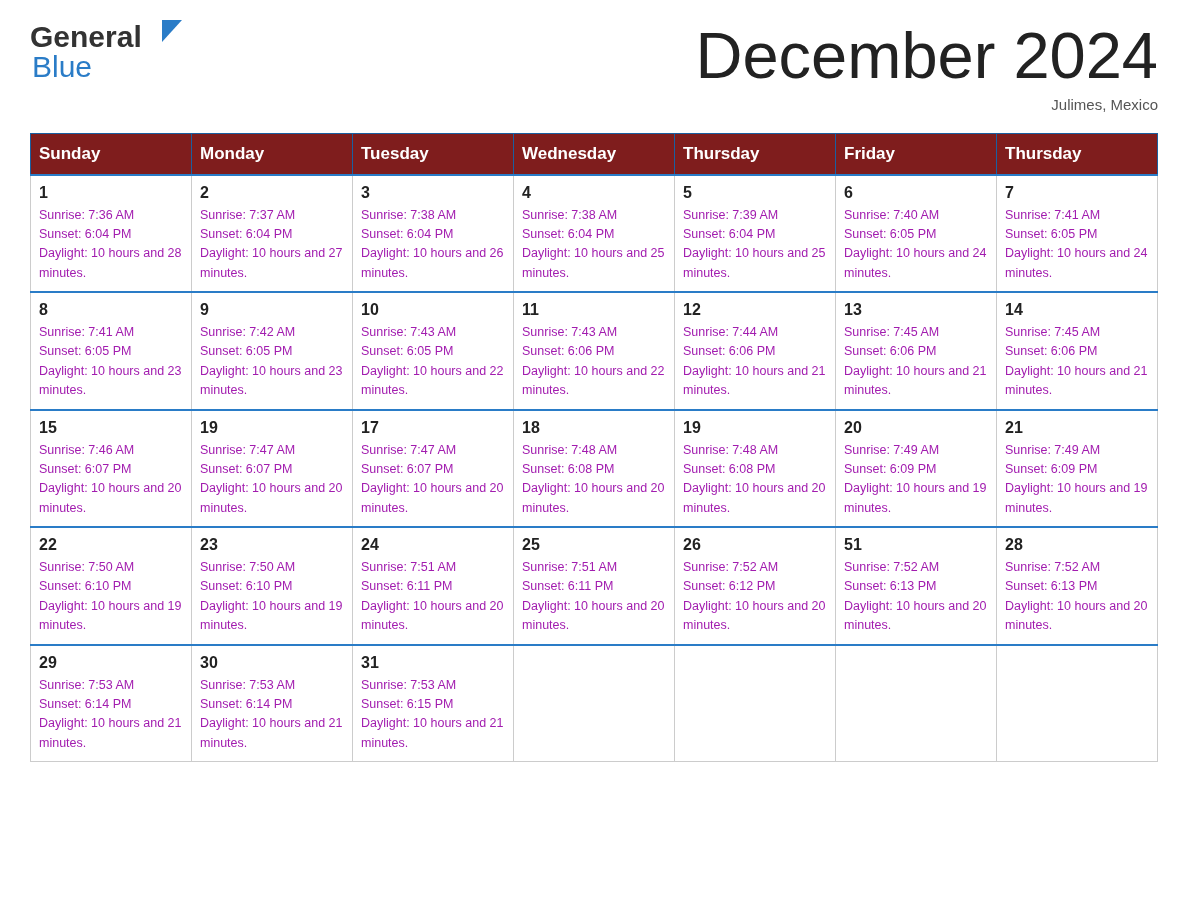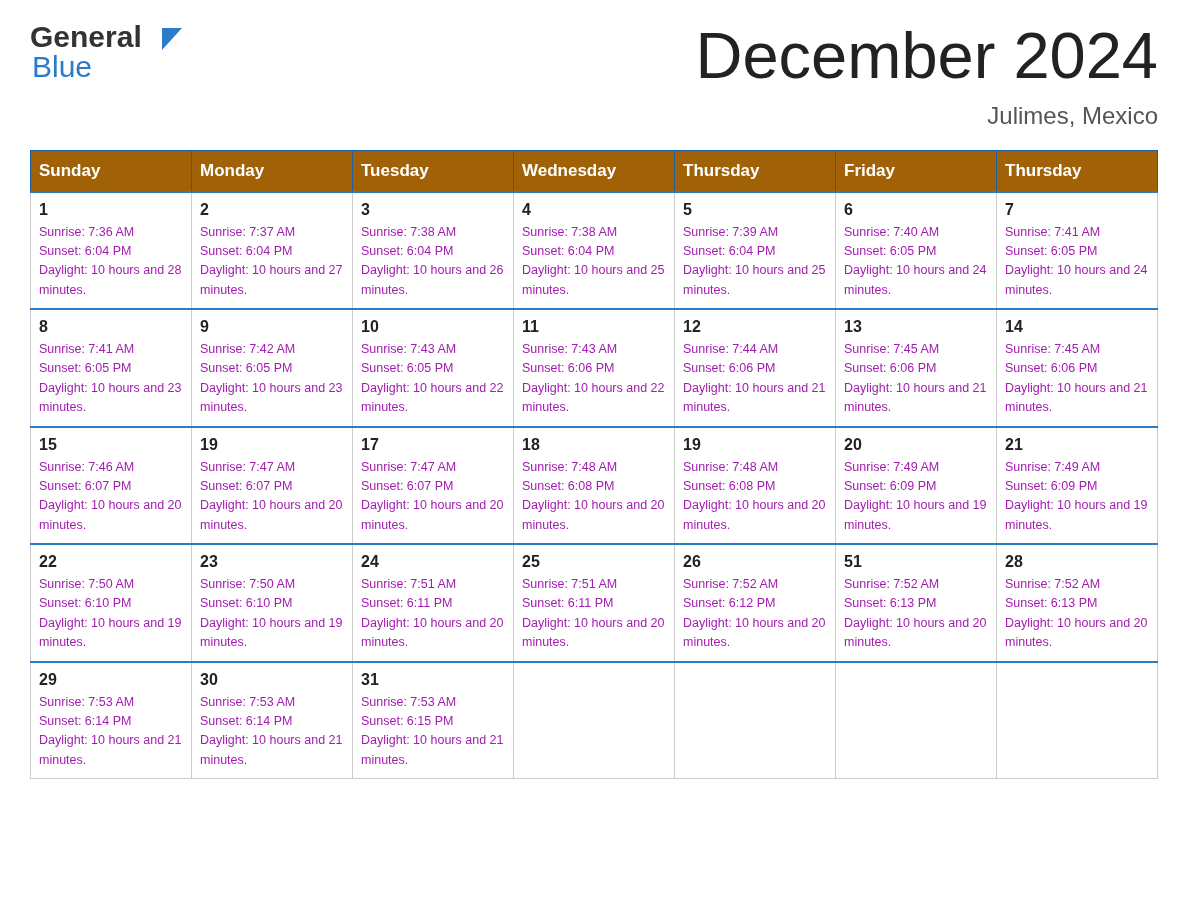--- a/index.html
+++ b/index.html
@@ -24,31 +24,31 @@
     .title-block {
       text-align: right;
     }
     .calendar-title {
       font-size: 65px;
       font-weight: 300;
       color: #222;
       line-height: 1.1;
     }
     .calendar-subtitle {
-      font-size: 24px;
+      font-size: 15px;
       color: #555;
-      margin-top: 10px;
+      margin-top: 4px;
     }
     table {
       width: 100%;
       border-collapse: collapse;
       table-layout: fixed;
     }
     thead th {
-      background-color: #a16207;
+      background-color: #7f1d1d;
       color: #fff;
       padding: 10px 8px;
       font-size: 17px;
       font-weight: 600;
       text-align: left;
       border: 1px solid #1a5fa0;
     }
     tbody td {
       vertical-align: top;
       padding: 8px;
@@ -70,21 +70,21 @@
       font-size: 12.5px;
       line-height: 1.55;
       color: #a21caf;
     }
     .empty-cell {
       background: #fff;
       border-top: 2px solid #2a7cc7;
     }
     .logo-container {
       display: flex;
-      align-items: flex-end;
+      align-items: flex-start;
       gap: 18px;
     }
   </style>
 </head>
 <body>
 
 <div class="header">
   <div class="logo">
     <div class="logo-container">
       <span style="font-size:30px;font-weight:bold;color:#333;">General</span>

